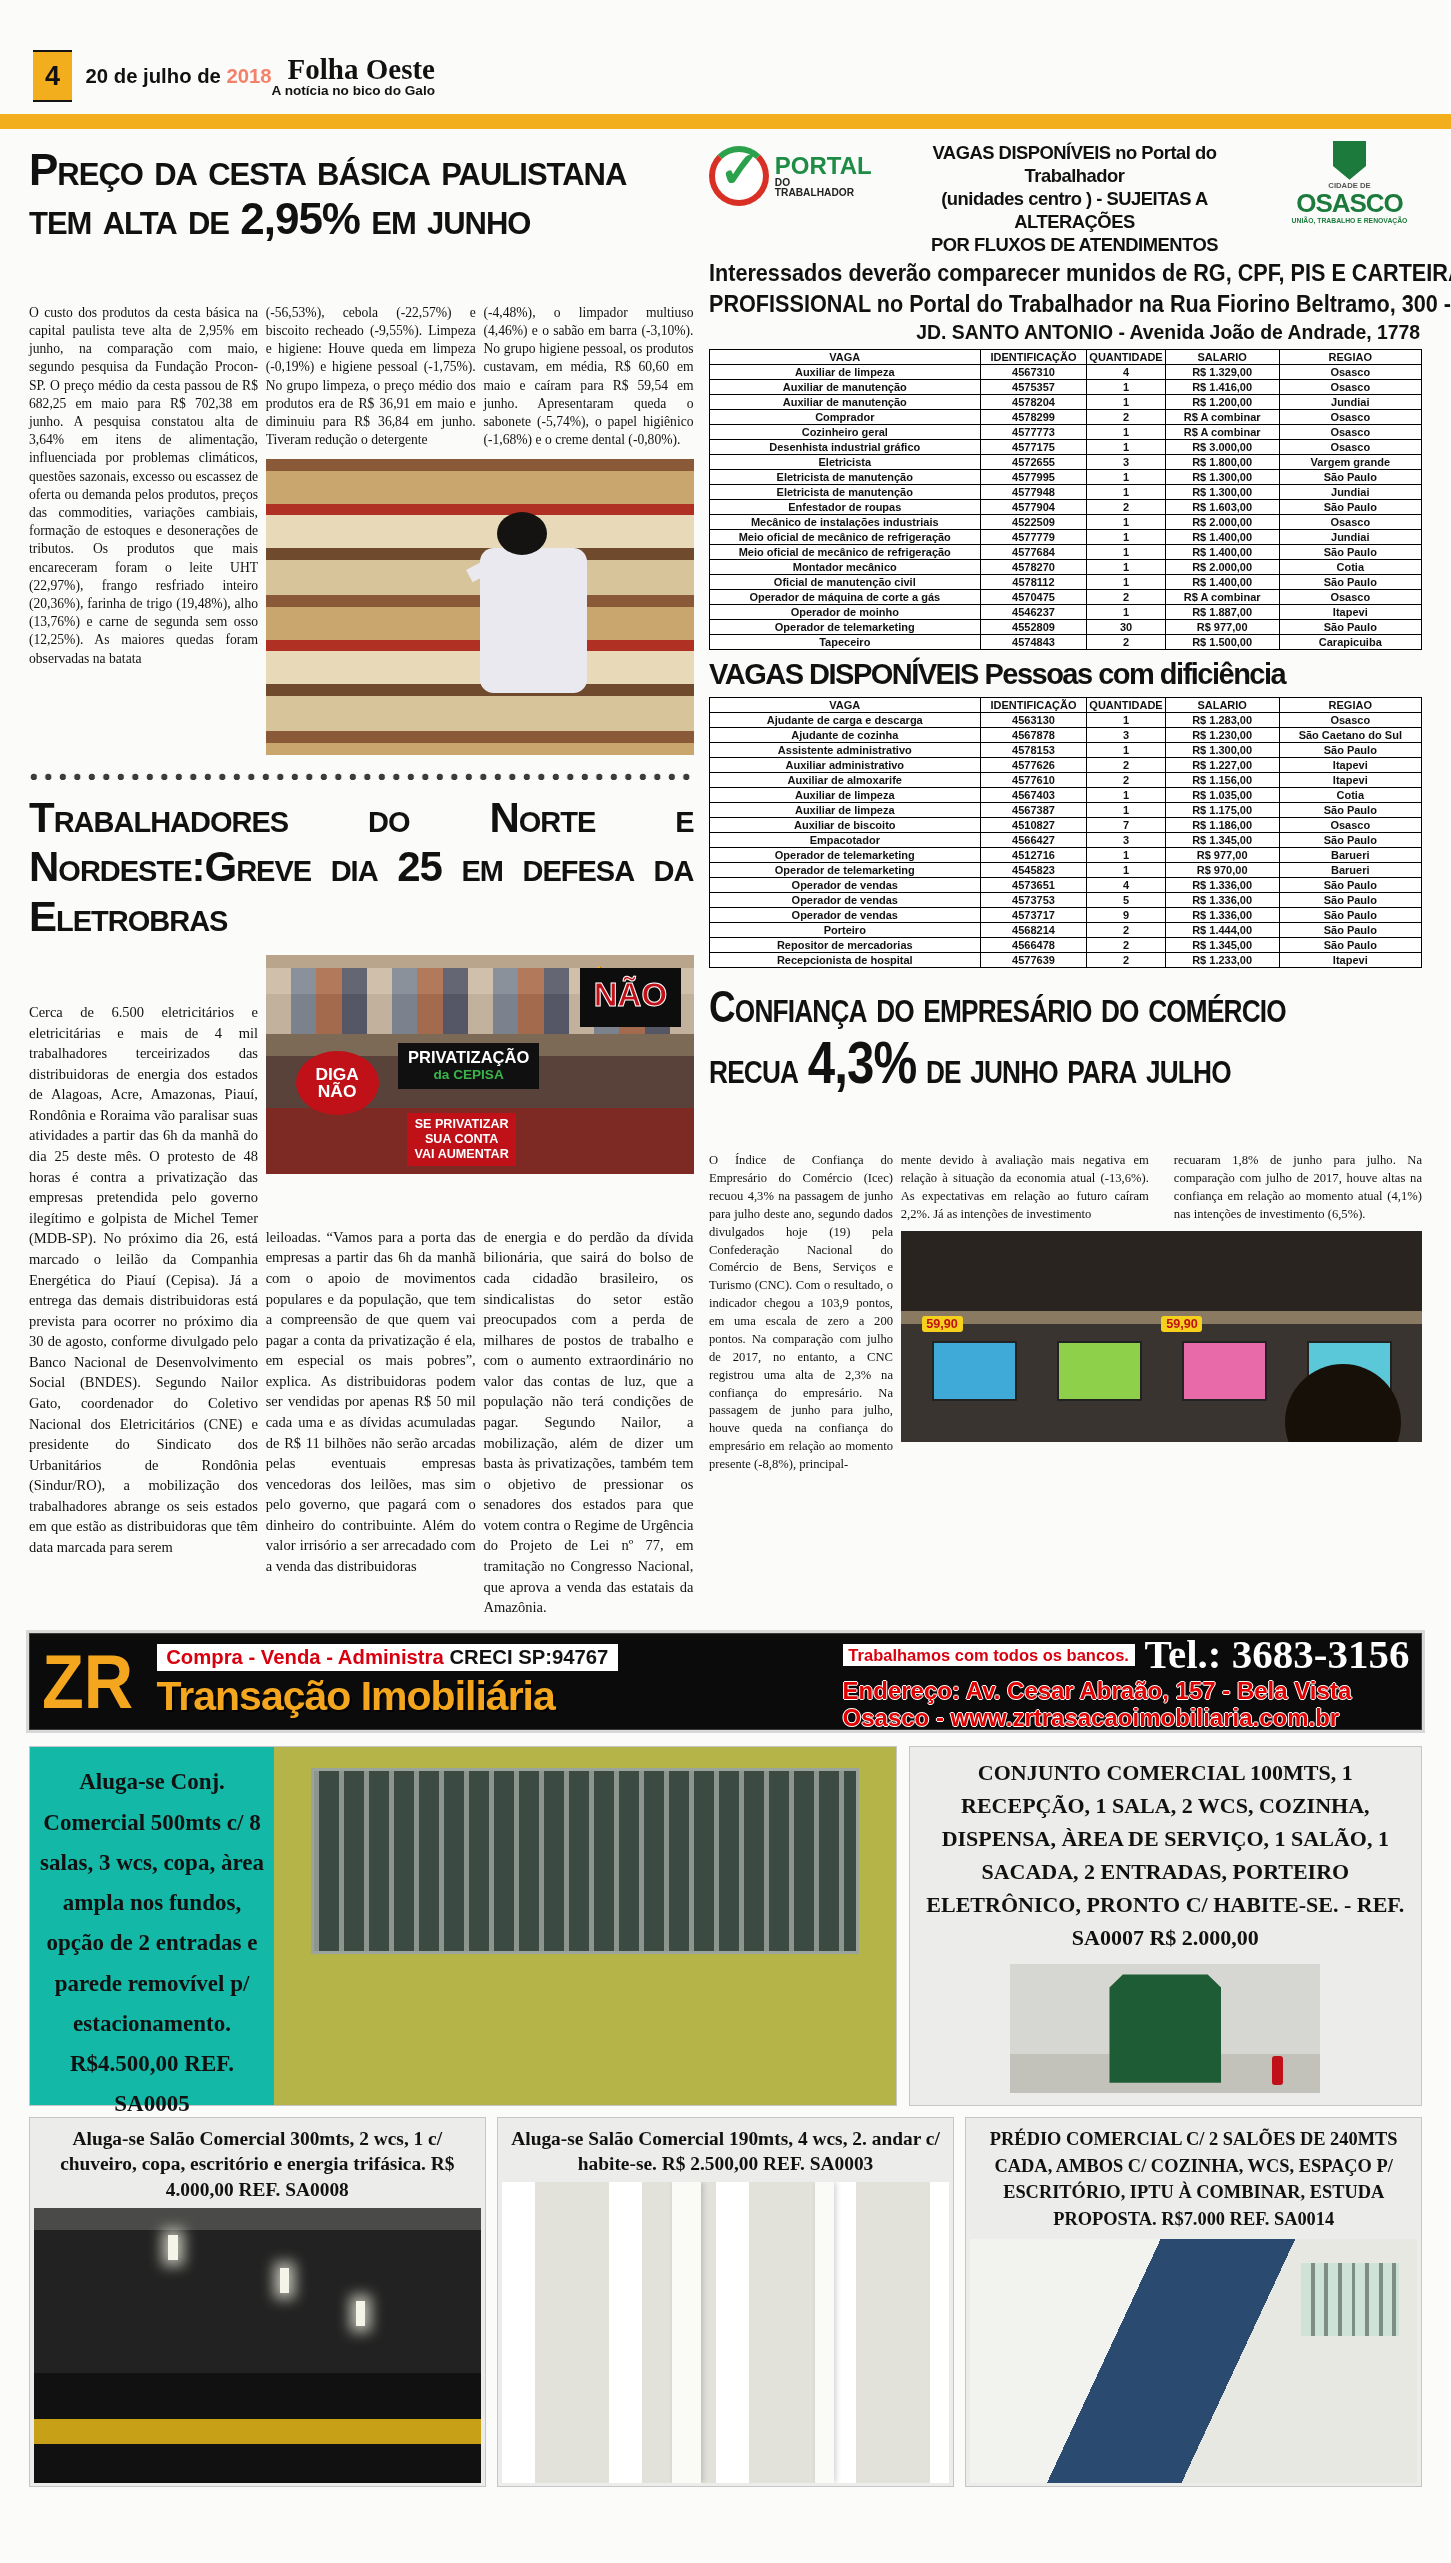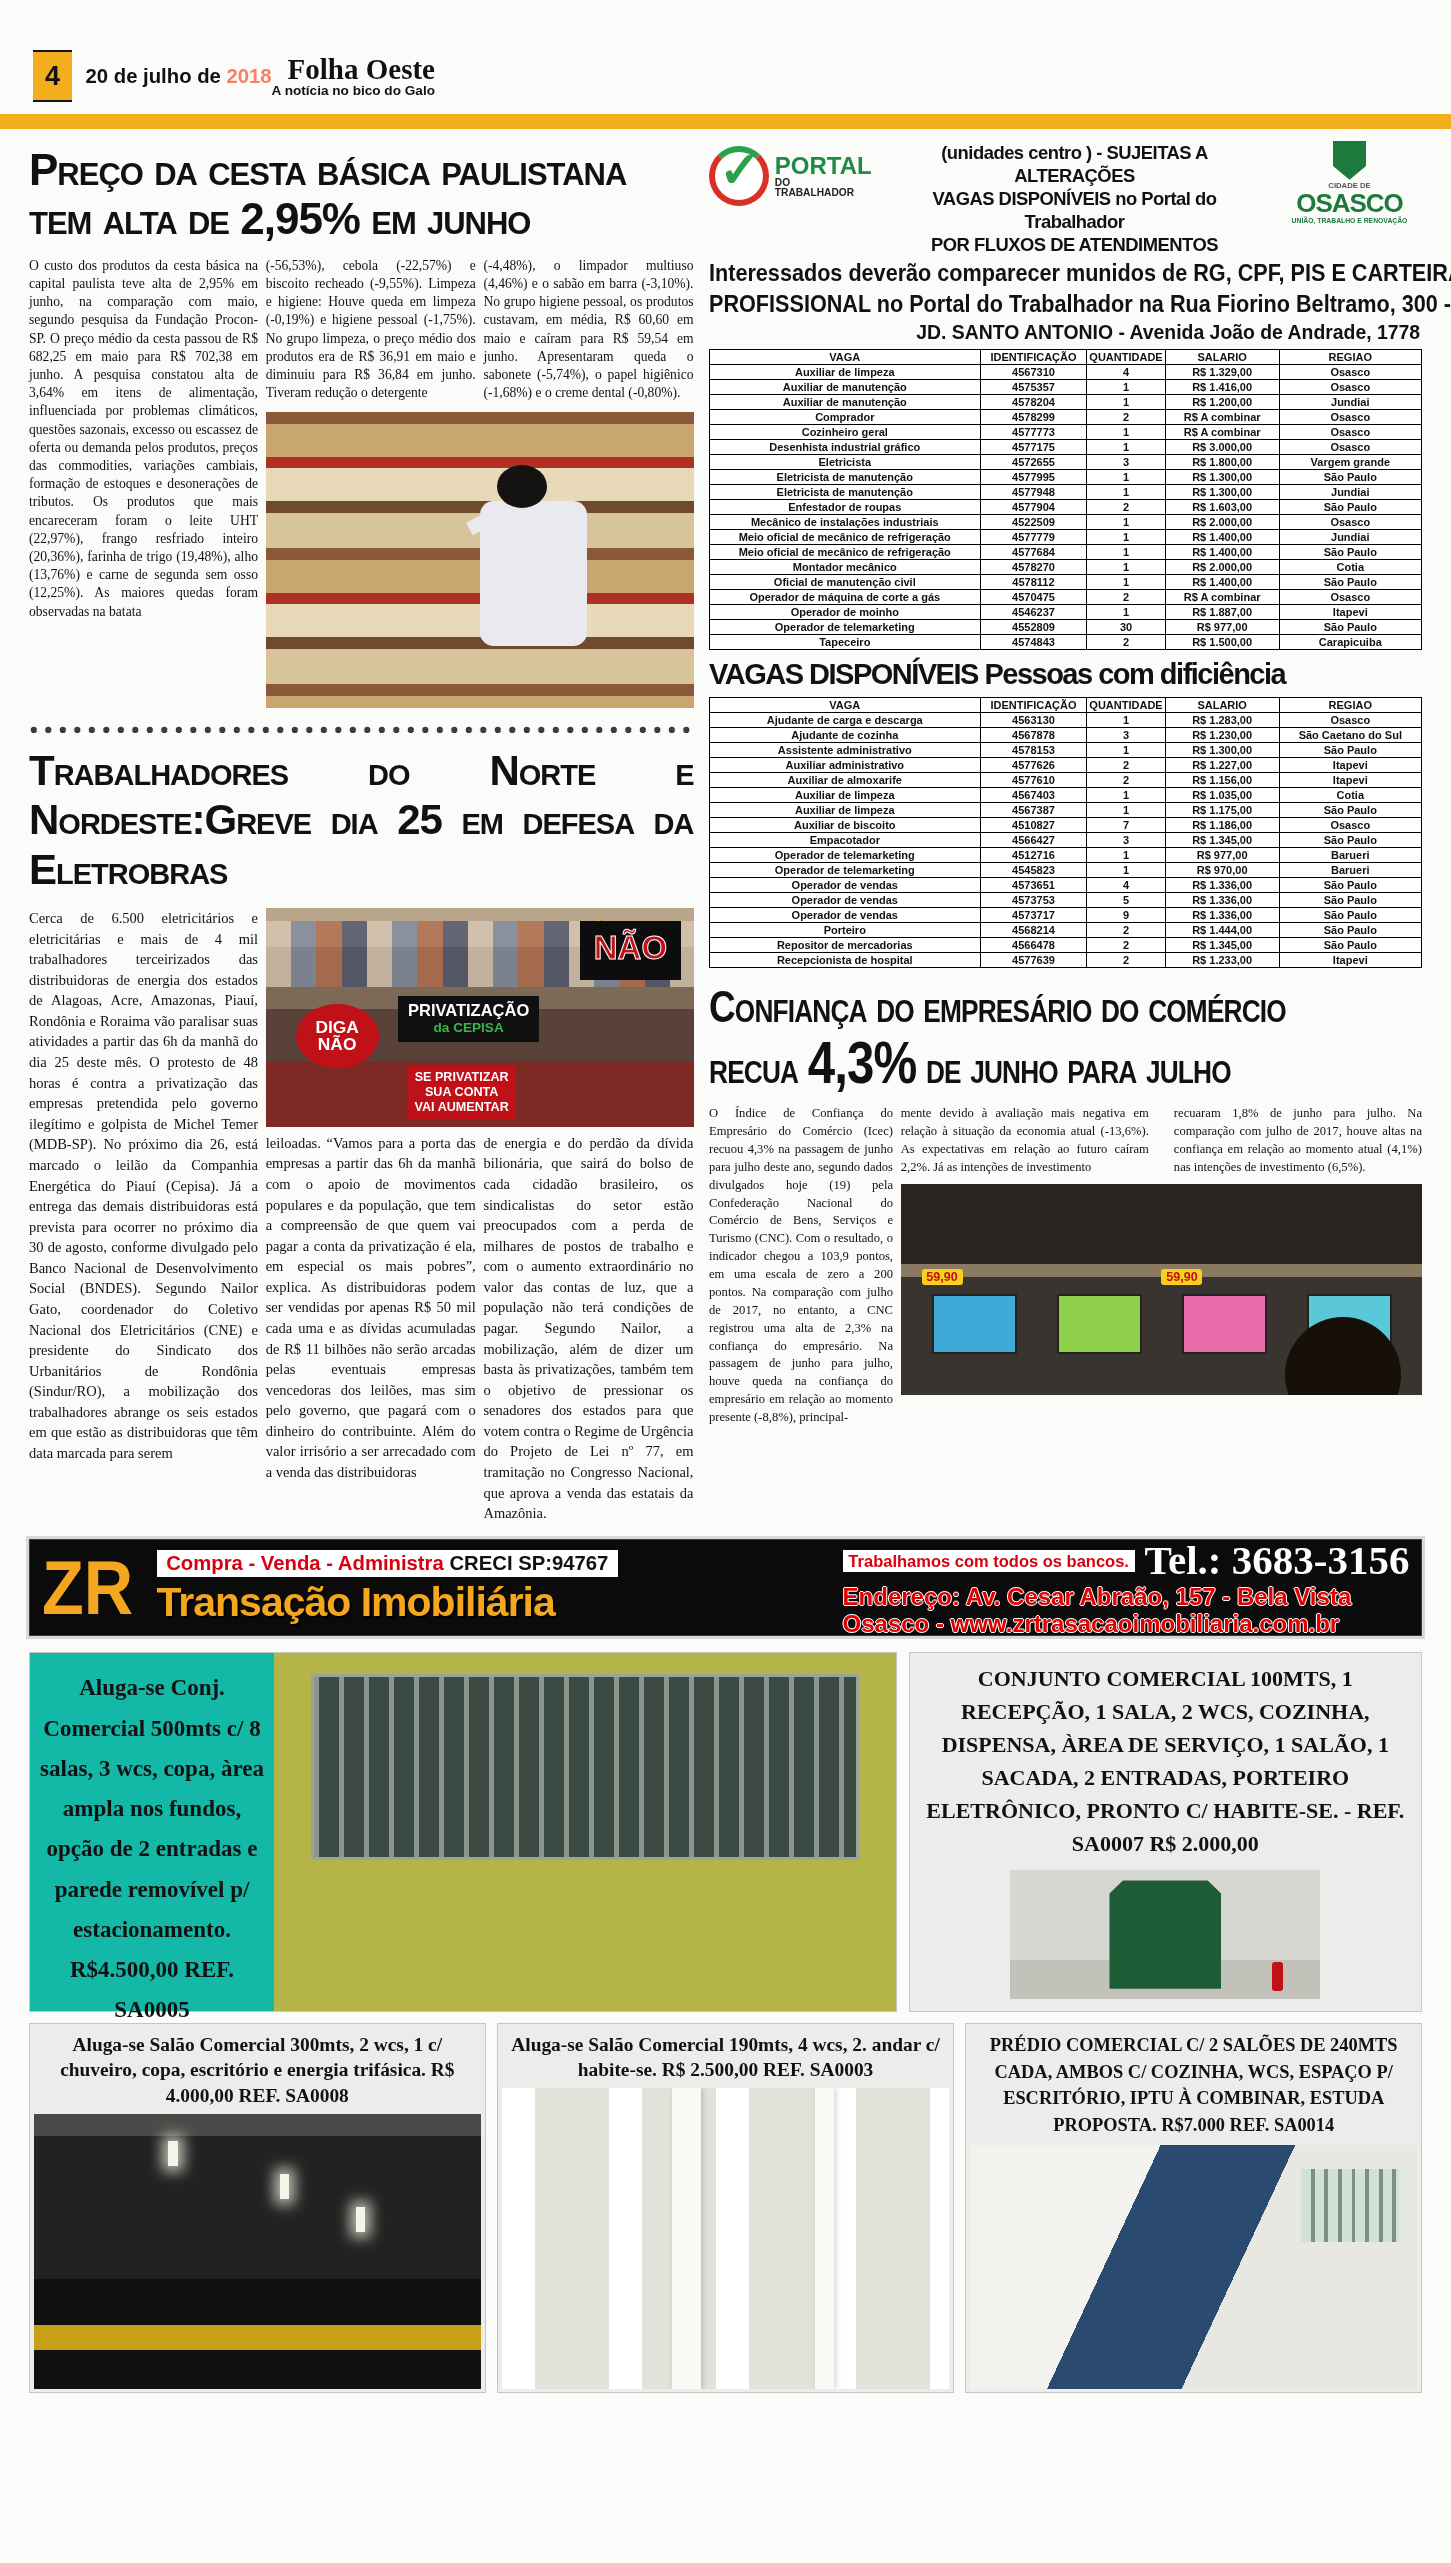--- a/index.html
+++ b/index.html
@@ -27,21 +27,21 @@
   
   .content { display:flex; gap:15.5px; padding:11.6px 29px 0 29px; }
   .colL { width:694px; }
   .colR { width:713px; }
 
   .smallcaps { font-family:"Liberation Sans",sans-serif; font-weight:bold; font-variant:small-caps; letter-spacing:-1px; }
   .headline1 { font-size:44px; line-height:1.12; margin:3.9px 0 13.6px 0; }
   .headline2 { font-size:42px; line-height:1.18; text-align:justify; margin:9.7px 0 13.6px 0; }
 
   .bodyrow { display:flex; gap:7.7px; }
-  .jtext { text-align:justify; }
+  .jtext { text-align:justify;margin-top:47px; }
   .a1col { width:229px; font-size:13.6px; line-height:1.34; }
   .a1right { flex:1; display:flex; flex-direction:column; }
   .a1cols { display:flex; gap:7.7px;justify-content:flex-end; }
   .a1cols .c { flex:1; font-size:13.6px; line-height:1.34; }
 
   .a2col { width:229px; font-size:14.5px; line-height:1.42; }
   .a2right { flex:1; display:flex; flex-direction:column; }
   .a2cols { display:flex; gap:7.7px; margin-top:5.8px; }
   .a2cols .c { flex:1; font-size:14.5px; line-height:1.42; }
 
@@ -252,22 +252,22 @@
         <div class="portal-logo">
           <div class="plogo-circle">
             <span class="plogo-check">✓</span>
           </div>
           <div class="plogo-words">
             <div class="plogo-title">PORTAL</div>
             <div class="plogo-sub">DO TRABALHADOR</div>
           </div>
         </div>
         <div class="notice">
+          <div>VAGAS DISPONÍVEIS no Portal do Trabalhador</div>
           <div>(unidades centro ) - SUJEITAS A ALTERAÇÕES</div>
-          <div>VAGAS DISPONÍVEIS no Portal do Trabalhador</div>
           <div>POR FLUXOS DE ATENDIMENTOS</div>
         </div>
         <div class="osasco">
           <div class="osasco-shield"></div>
           <div class="osasco-small">CIDADE DE</div>
           <div class="osasco-name">OSASCO</div>
           <div class="osasco-tag">UNIÃO, TRABALHO E RENOVAÇÃO</div>
         </div>
       </div>
 

